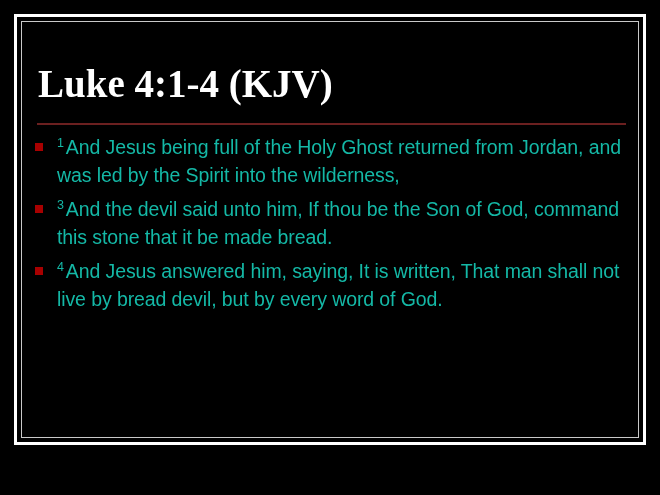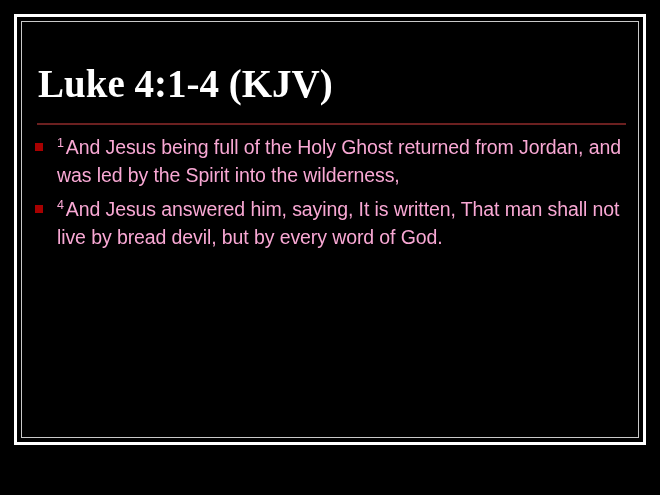--- a/index.html
+++ b/index.html
@@ -87,21 +87,21 @@
   .bullet-mark {
     position: absolute;
     left: 2px;
     top: 9px;
     width: 8px;
     height: 8px;
     background: #a80000;
   }
 
   .bullet-text {
-    color: #f9a8d4;
+    color: #14b8a6;
     font-family: "Liberation Sans", sans-serif;
     font-size: 19.5px;
     line-height: 27.5px;
     letter-spacing: -0.1px;
     text-align: left;
   }
 
   .verse-num {
     font-size: 12.5px;
     vertical-align: 7px;
@@ -121,20 +121,24 @@
   <div class="title-rule"></div>
 
   <div class="body">
 
     <div class="bullet-row">
       <span class="bullet-mark"></span>
       <div class="bullet-text"><span class="verse-num">1</span><span>And Jesus being full of the Holy Ghost returned from Jordan, and was led by the Spirit into the wilderness,</span></div>
     </div>
 
 
+    <div class="bullet-row">
+      <span class="bullet-mark"></span>
+      <div class="bullet-text"><span class="verse-num">3</span><span>And the devil said unto him, If thou be the Son of God, command this stone that it be made bread.</span></div>
+    </div>
 
     <div class="bullet-row">
       <span class="bullet-mark"></span>
       <div class="bullet-text"><span class="verse-num">4</span><span>And Jesus answered him, saying, It is written, That man shall not live by bread devil, but by every word of God.</span></div>
     </div>
 
   </div>
 
 </div>
 

